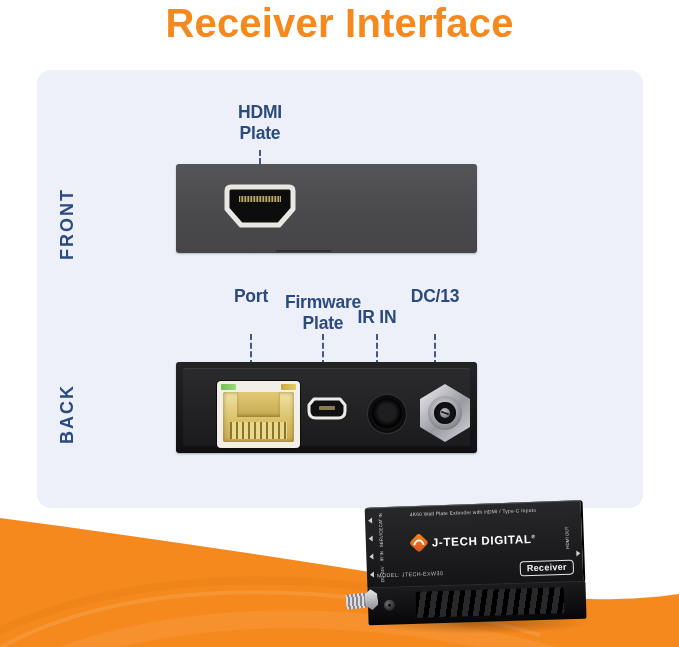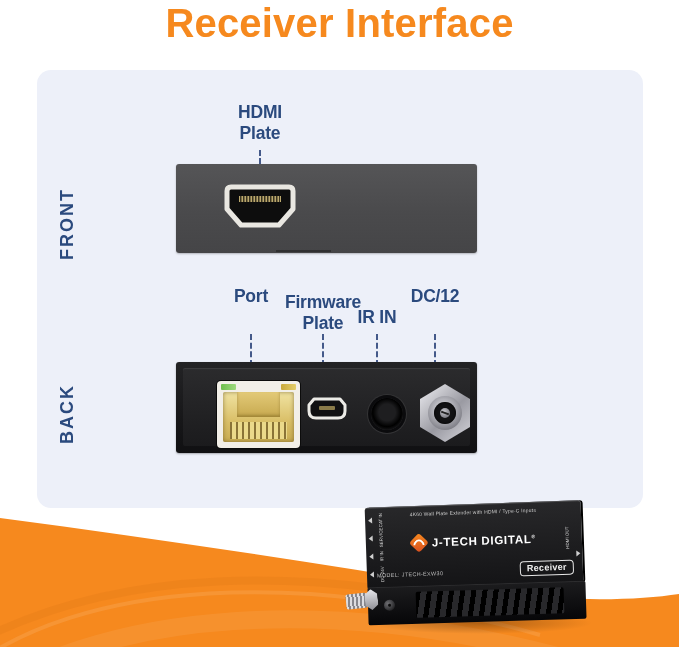--- a/index.html
+++ b/index.html
@@ -160,21 +160,21 @@
     </div>
     <div class="callout" style="left:231px;top:216px;margin-top:6px;">
       <div>Firmware</div>
       <div>Plate</div>
     </div>
     <div class="callout" style="left:285px;top:216px;">
       <div></div>
       <div>IR IN</div>
     </div>
     <div class="callout" style="left:343px;top:216px;">
-      <div>DC/12</div>
+      <div>DC/13</div>
     </div>
 
     <div class="dash" style="left:213px;top:264px;height:32px;"></div>
     <div class="dash" style="left:285px;top:264px;height:32px;"></div>
     <div class="dash" style="left:339px;top:264px;height:32px;"></div>
     <div class="dash" style="left:397px;top:264px;height:32px;"></div>
     <div class="dot" style="left:209px;top:298px;"></div>
     <div class="dot" style="left:281px;top:298px;"></div>
     <div class="dot" style="left:335px;top:298px;"></div>
     <div class="dot" style="left:393px;top:298px;"></div>

